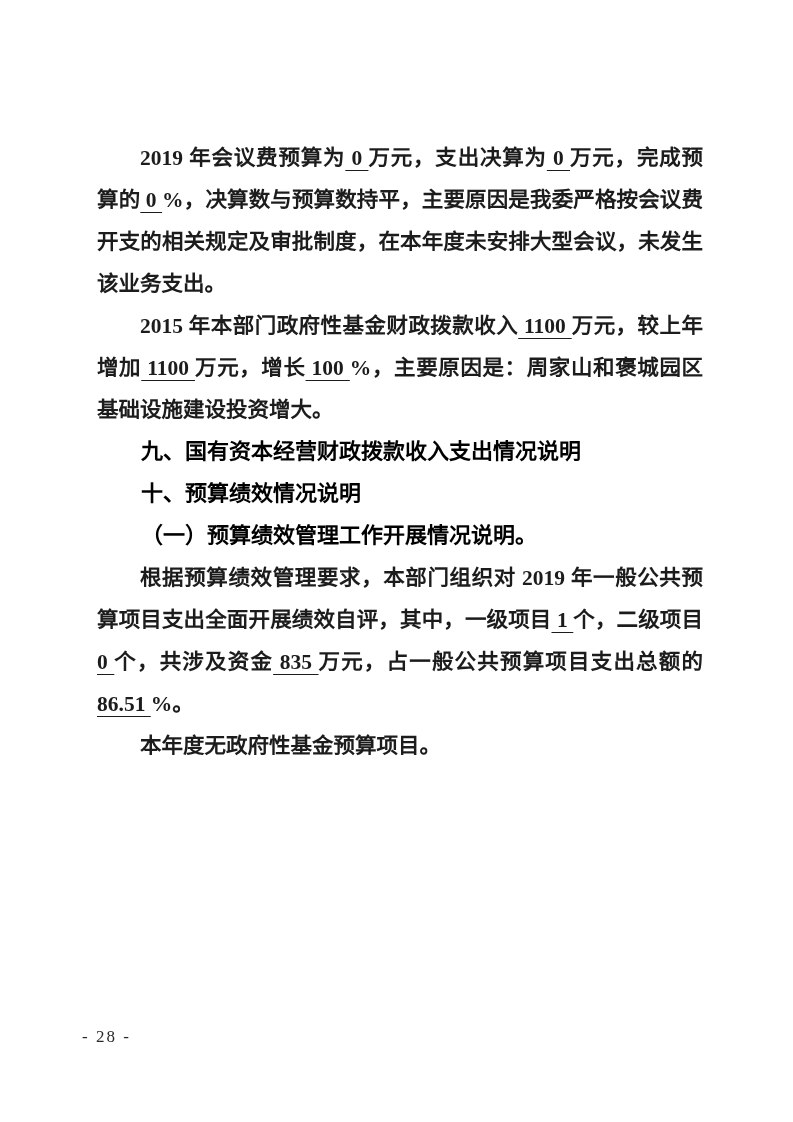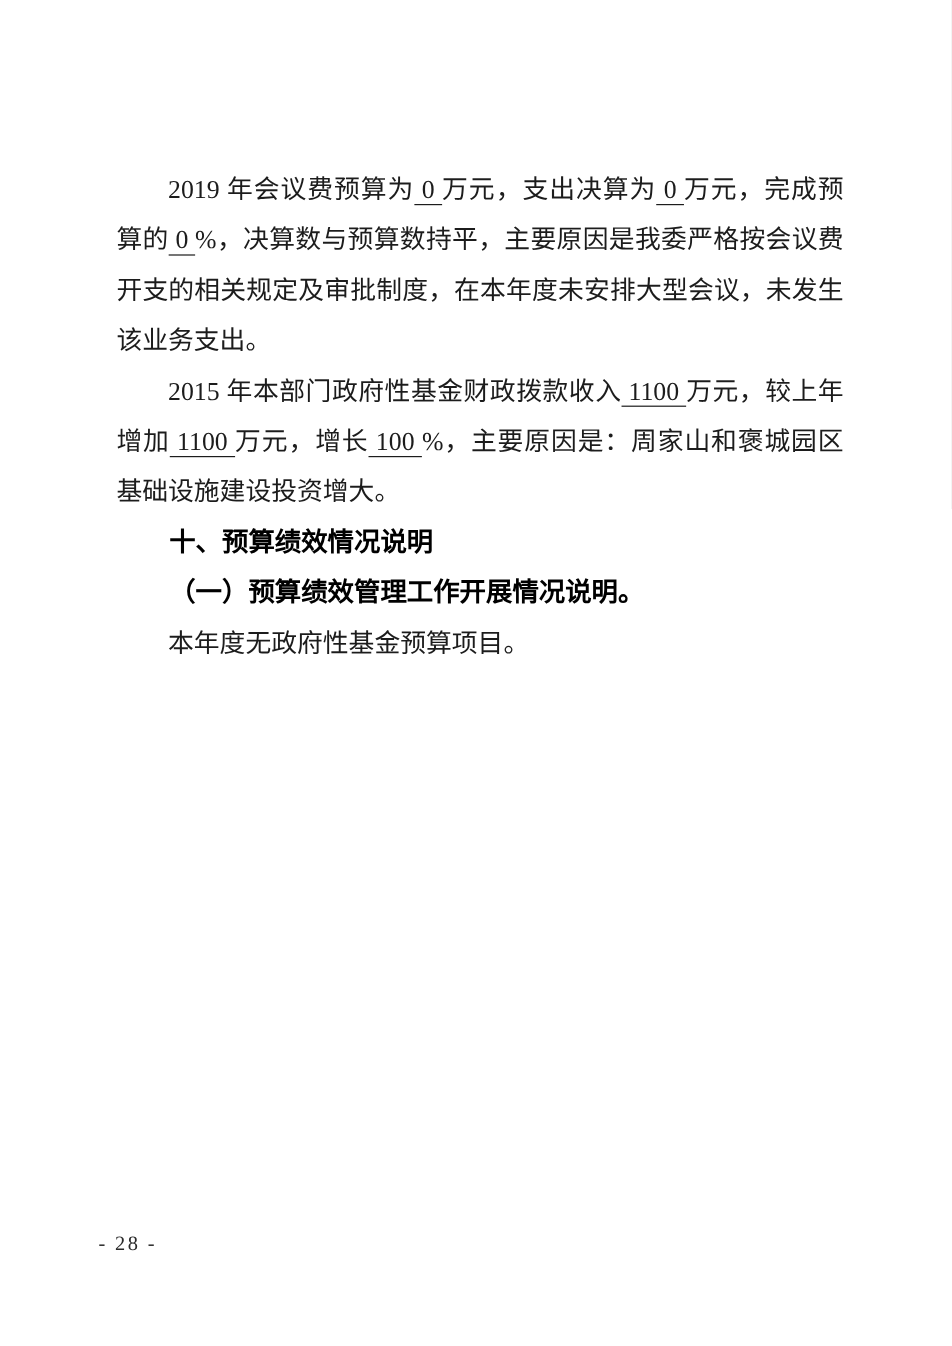--- a/index.html
+++ b/index.html
@@ -27,21 +27,21 @@
   }
   .content p {
     margin: 0;
     padding: 0;
     text-indent: 2em;
   }
   p.body {
     font-size: 21.5px;
     line-height: 42px;
     font-family: "Liberation Serif", "DejaVu Serif", serif;
-    font-weight: 400;
+    font-weight: 700;
   }
   p.heading {
     font-size: 22px;
     line-height: 42px;
     font-family: "Liberation Sans", "DejaVu Sans", sans-serif;
     font-weight: 700;
     color: #000000;
     text-align: left;
   }
   p.kai-heading {
@@ -68,18 +68,20 @@
     color: #2a2a2a;
   }
 </style>
 </head>
 <body>
 
 <div class="page">
   <div class="content" id="doc-content">
       <p class="body"><span>2019 年会议费预算为</span><u> 0 </u><span>万元，支出决算为</span><u> 0 </u><span>万元，完成预算的</span><u> 0 </u><span>%，决算数与预算数持平，主要原因是我委严格按会议费开支的相关规定及审批制度，在本年度未安排大型会议，未发生该业务支出。</span></p>
       <p class="body"><span>2015 年本部门政府性基金财政拨款收入</span><u> 1100 </u><span>万元，较上年增加</span><u> 1100 </u><span>万元，增长</span><u> 100 </u><span>%，主要原因是：周家山和褒城园区基础设施建设投资增大。</span></p>
+      <p class="heading"><span>九、国有资本经营财政拨款收入支出情况说明</span></p>
       <p class="heading"><span>十、预算绩效情况说明</span></p>
       <p class="kai-heading"><span>（一）预算绩效管理工作开展情况说明。</span></p>
+      <p class="body"><span>根据预算绩效管理要求，本部门组织对 2019 年一般公共预算项目支出全面开展绩效自评，其中，一级项目</span><u> 1 </u><span>个，二级项目</span><u> 0 </u><span>个，共涉及资金</span><u> 835 </u><span>万元，占一般公共预算项目支出总额的</span><u> 86.51 </u><span>%。</span></p>
       <p class="body"><span>本年度无政府性基金预算项目。</span></p>
     </div>
   <div class="page-number">- 28 -</div>
 </div>
 
 </body></html>

